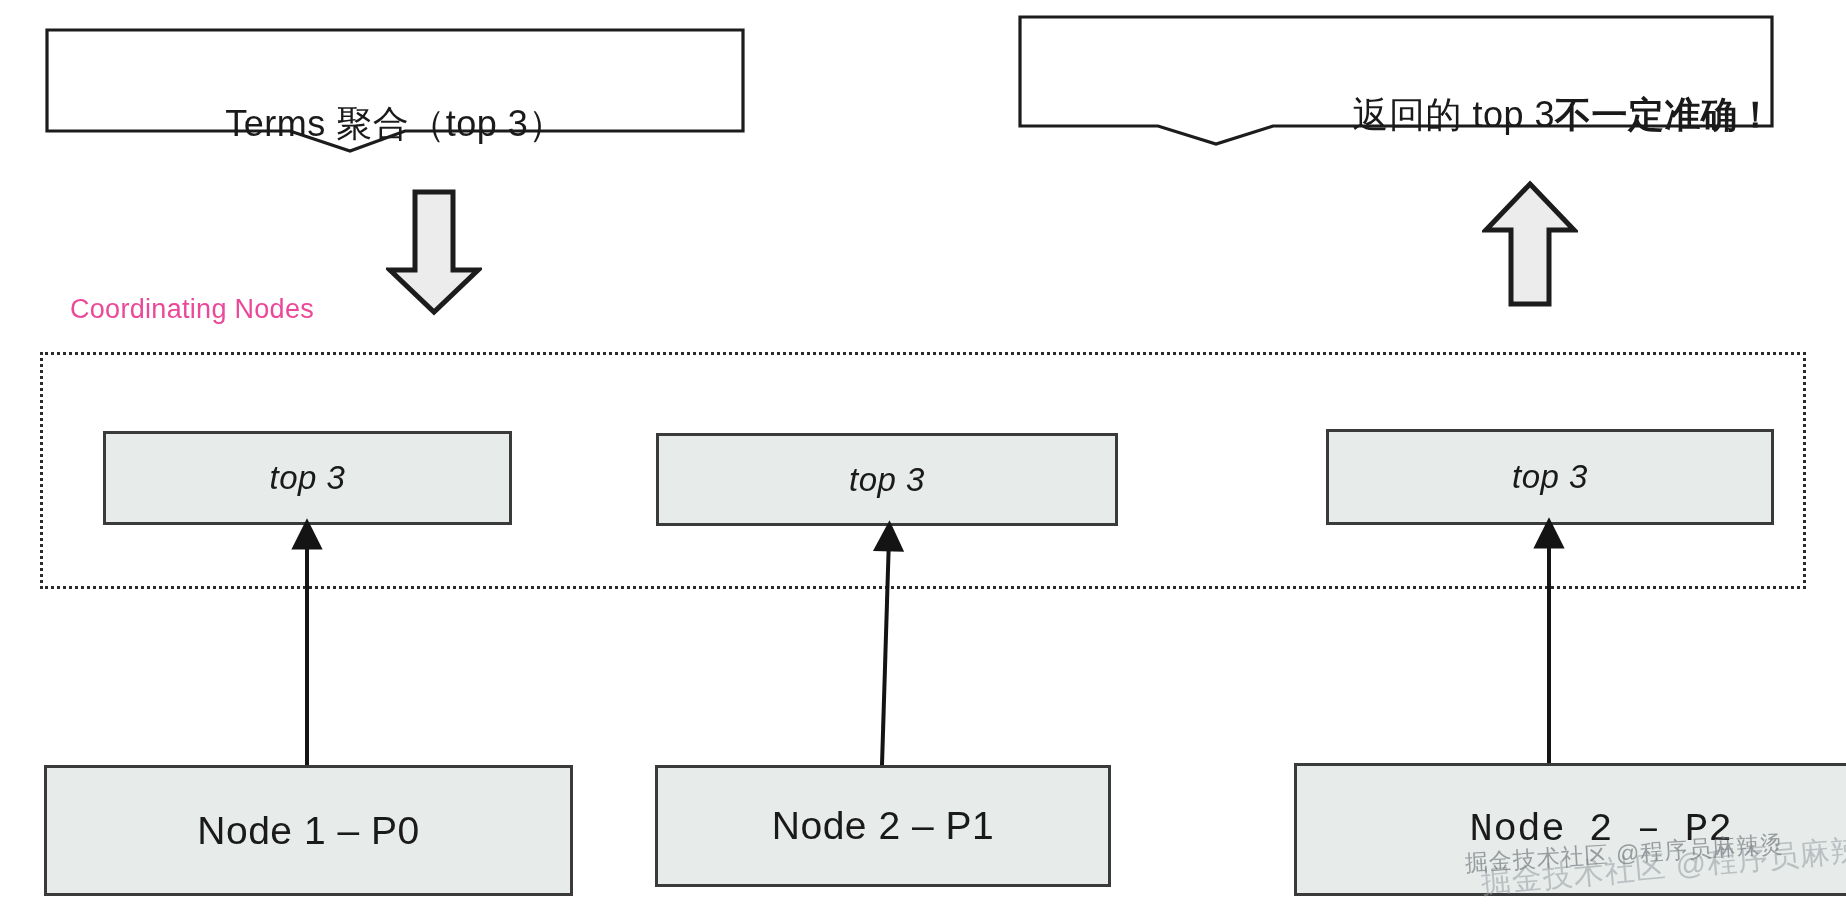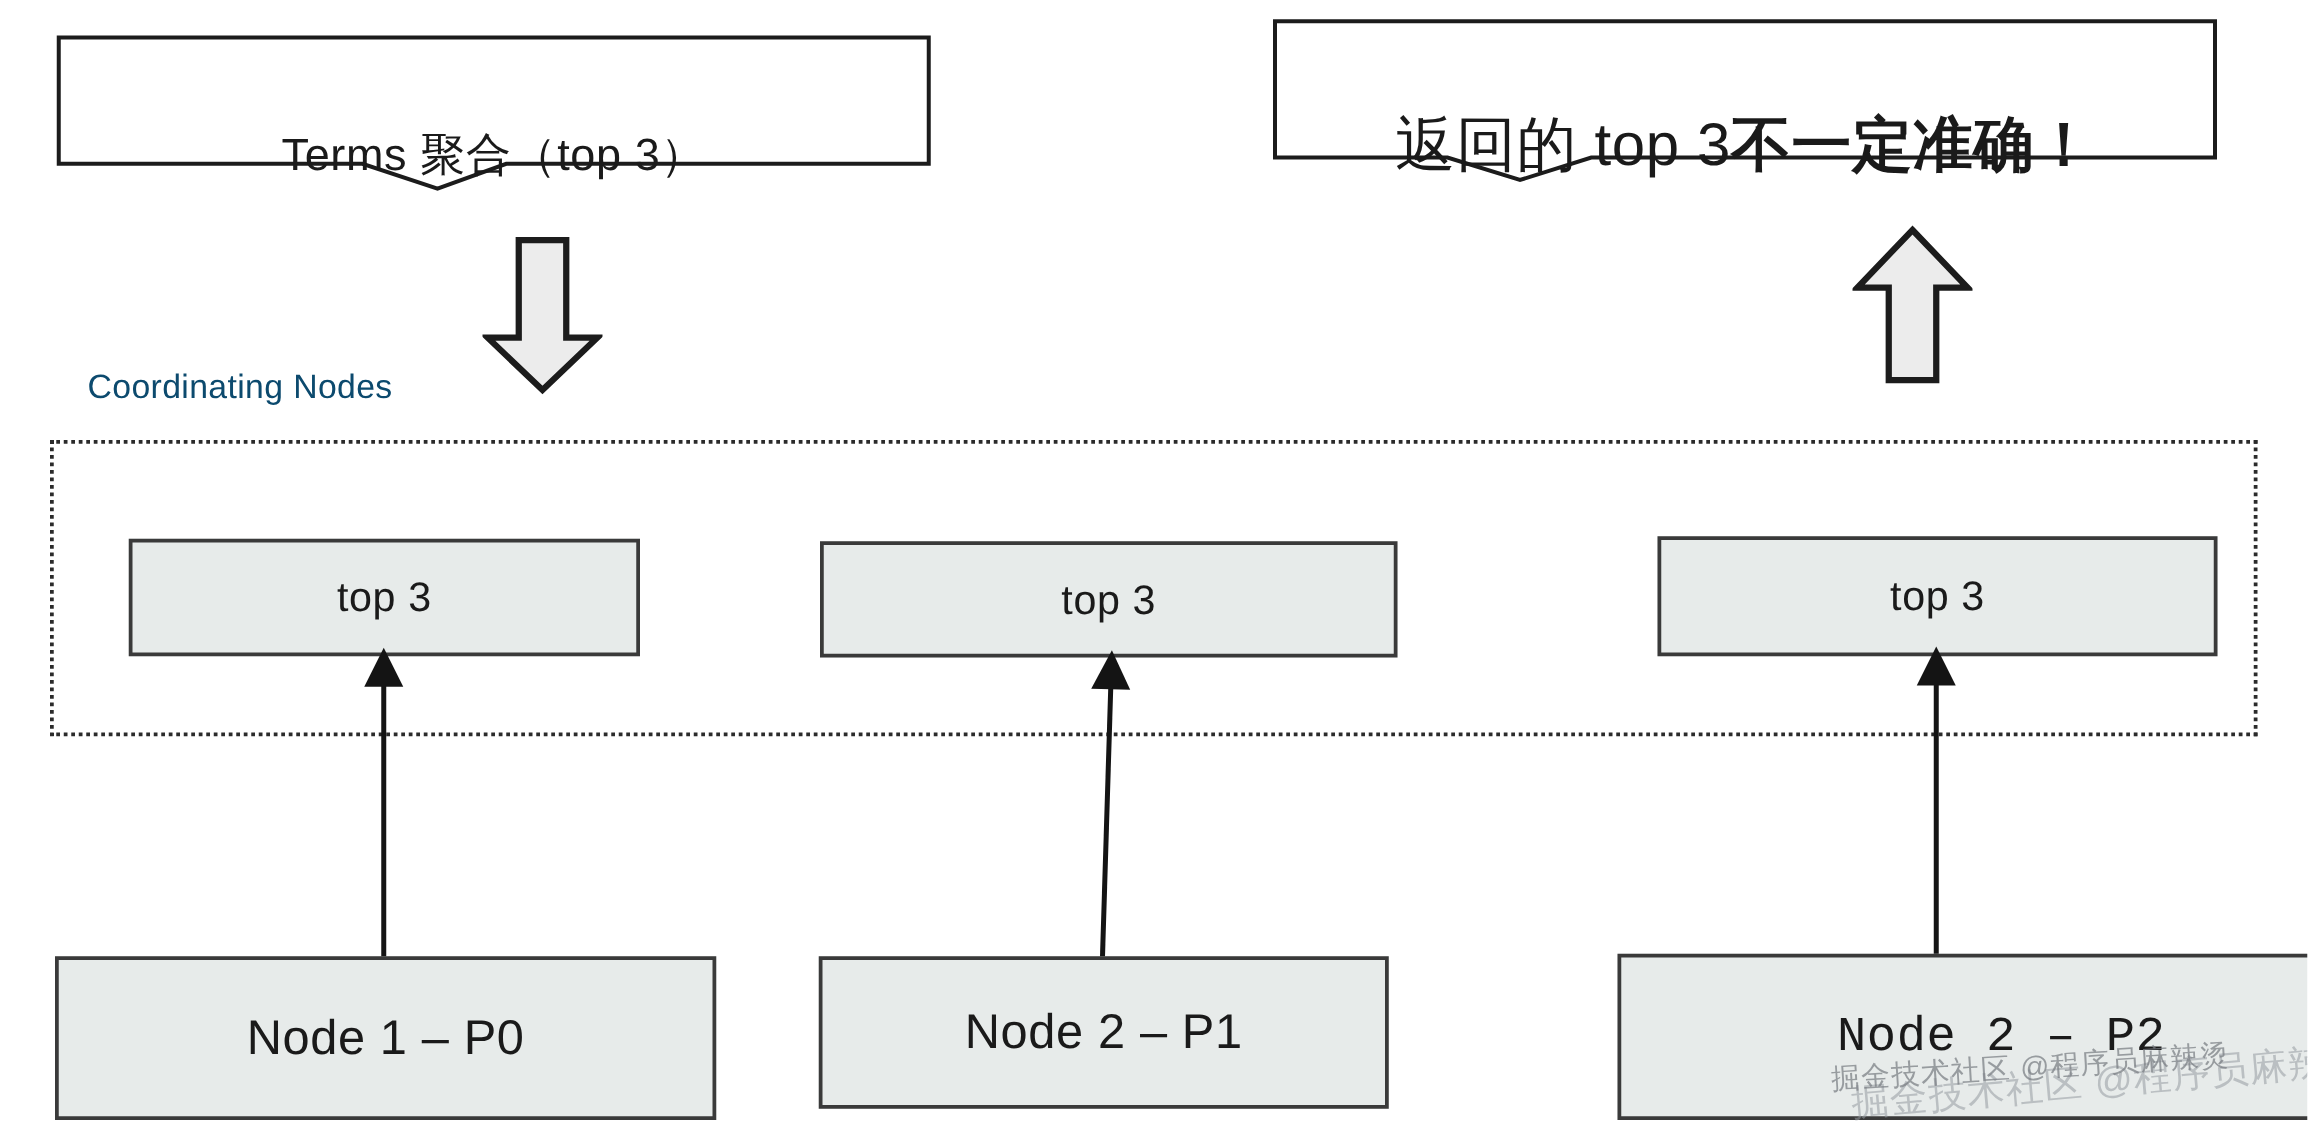--- a/index.html
+++ b/index.html
@@ -56,22 +56,23 @@
   }
 
   #callout-right {
     left: 1018px;
     top: 15px;
     width: 756px;
     height: 130px;
   }
   #callout-right .callout-text {
     height: 113px;
-    font-size: 48px;
+    font-size: 36px;
     font-weight: 400;
+    justify-content: flex-end;
   }
   #callout-right .em-strong {
     font-weight: bold;
   }
 
   
   .block-arrow {
     position: absolute;
   }
   #block-arrow-down {
@@ -87,21 +88,21 @@
     height: 128px;
   }
 
   
   #coordinating-label {
     position: absolute;
     left: 70px;
     top: 294px;
     font-size: 27px;
     font-weight: 300;
-    color: #0c4a6e;
+    color: #ec4899;
     letter-spacing: 0.3px;
     white-space: nowrap;
   }
 
   
   #coordinating-container {
     position: absolute;
     left: 40px;
     top: 352px;
     width: 1766px;
@@ -116,21 +117,21 @@
     position: absolute;
     box-sizing: border-box;
     background: #e7ebea;
     border: 3px solid #3a3a3a;
     display: flex;
     align-items: center;
     justify-content: center;
     color: #1a1a1a;
     white-space: nowrap;
   }
-  .topbox { font-size: 33px; font-weight: 400; letter-spacing: 0.5px; }
+  .topbox { font-size: 33px; font-weight: 400; letter-spacing: 0.5px; font-style: italic; }
   .nodebox { font-size: 39px; font-weight: 400; letter-spacing: 0.5px; }
 
   #top3-box-1 { left: 103px;  top: 431px; width: 409px; height: 94px; }
   #top3-box-2 { left: 656px;  top: 433px; width: 462px; height: 93px; }
   #top3-box-3 { left: 1326px; top: 429px; width: 448px; height: 96px; }
 
   #node-box-1 { left: 44px;   top: 765px; width: 529px; height: 131px; }
   #node-box-2 { left: 655px;  top: 765px; width: 456px; height: 122px; }
   #node-box-3 { left: 1294px; top: 763px; width: 614px; height: 133px; font-family: Liberation Mono, monospace; }
 

